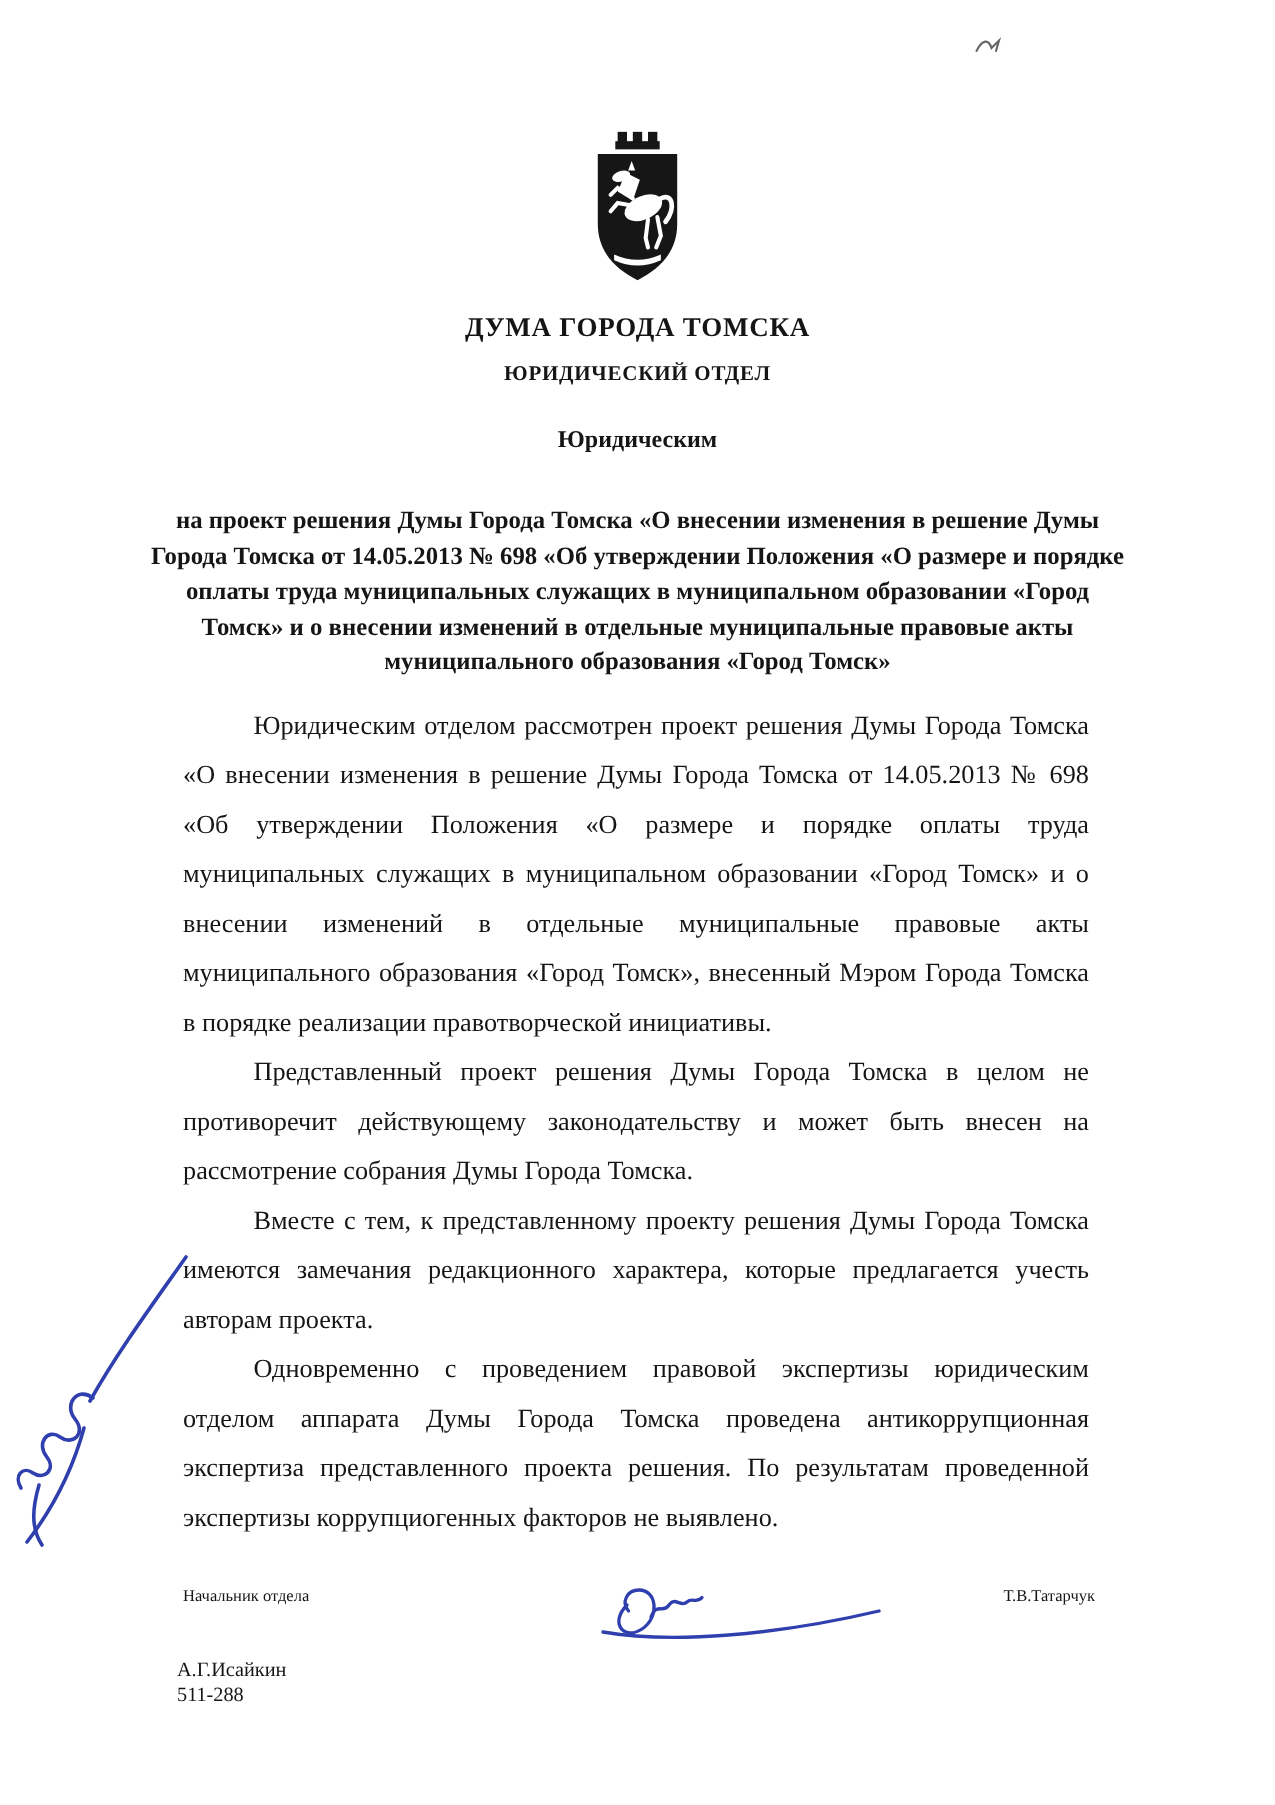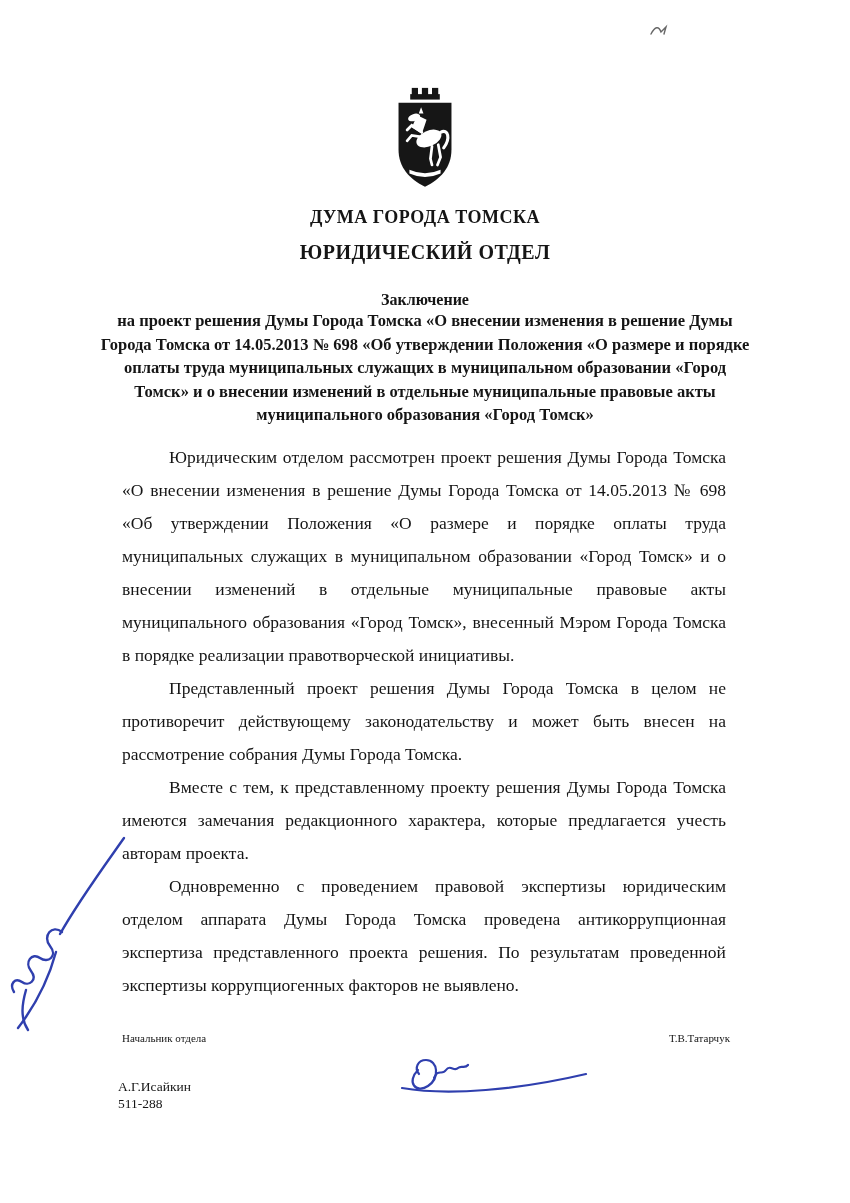--- a/index.html
+++ b/index.html
@@ -10,25 +10,25 @@
     background:#ffffff;
     color:#151515;
     font-family:"Liberation Serif","DejaVu Serif",serif;
     overflow:hidden;
   }
   .center { text-align:center; }
 
   .emblem { width:78px; margin:84px auto 0; display:block; }
 
   .org   { margin-top:10px; font-size:18px; font-weight:bold; letter-spacing:.5px; }
-  .dept  { margin-top:13px; font-size:20px; font-weight:bold; letter-spacing:.5px; }
+  .dept  { margin-top:13px; font-size:14px; font-weight:bold; letter-spacing:.5px; }
   .doc-title { margin-top:27px; font-size:16px; font-weight:bold; }
 
   .subject {
-    margin:0 auto 0;
+    margin:32px auto 0;
     width:656px;
     font-weight:bold;
     font-size:16.5px;
     line-height:23.5px;
     text-align:center;
   }
 
   .meta-row {
     margin:14px 120px 0 122px;
     display:flex; justify-content:space-between;
@@ -93,21 +93,21 @@
           <ellipse cx="36" cy="43" rx="8" ry="4.5" transform="rotate(-18 36 43)"></ellipse>
           <polygon points="42,38 45,30 48,38"></polygon>
         </g>
       </g>
       <path d="M30 110 Q50 119 70 110 L70 115 Q50 124 30 115 Z" fill="#ffffff"></path>
     </svg>
   </div>
 
   <div class="org center">ДУМА ГОРОДА ТОМСКА</div>
   <div class="dept center">ЮРИДИЧЕСКИЙ ОТДЕЛ</div>
-  <div class="doc-title center">Заключение</div>
+  <div class="doc-title center">Юридическим</div>
 
   <div class="subject">на проект решения Думы Города Томска «О внесении изменения в решение Думы Города Томска от 14.05.2013 № 698 «Об утверждении Положения «О размере и порядке оплаты труда муниципальных служащих в муниципальном образовании «Город Томск» и о внесении изменений в отдельные муниципальные правовые акты муниципального образования «Город Томск»</div>
 
 
   <div class="body">
     <p>Юридическим отделом рассмотрен проект решения Думы Города Томска «О внесении изменения в решение Думы Города Томска от 14.05.2013 № 698 «Об утверждении Положения «О размере и порядке оплаты труда муниципальных служащих в муниципальном образовании «Город Томск» и о внесении изменений в отдельные муниципальные правовые акты муниципального образования «Город Томск», внесенный Мэром Города Томска в порядке реализации правотворческой инициативы.</p>
     <p>Представленный проект решения Думы Города Томска в целом не противоречит действующему законодательству и может быть внесен на рассмотрение собрания Думы Города Томска.</p>
     <p>Вместе с тем, к представленному проекту решения Думы Города Томска имеются замечания редакционного характера, которые предлагается учесть авторам проекта.</p>
     <p>Одновременно с проведением правовой экспертизы юридическим отделом аппарата Думы Города Томска проведена антикоррупционная экспертиза представленного проекта решения. По результатам проведенной экспертизы коррупциогенных факторов не выявлено.</p>
   </div>

